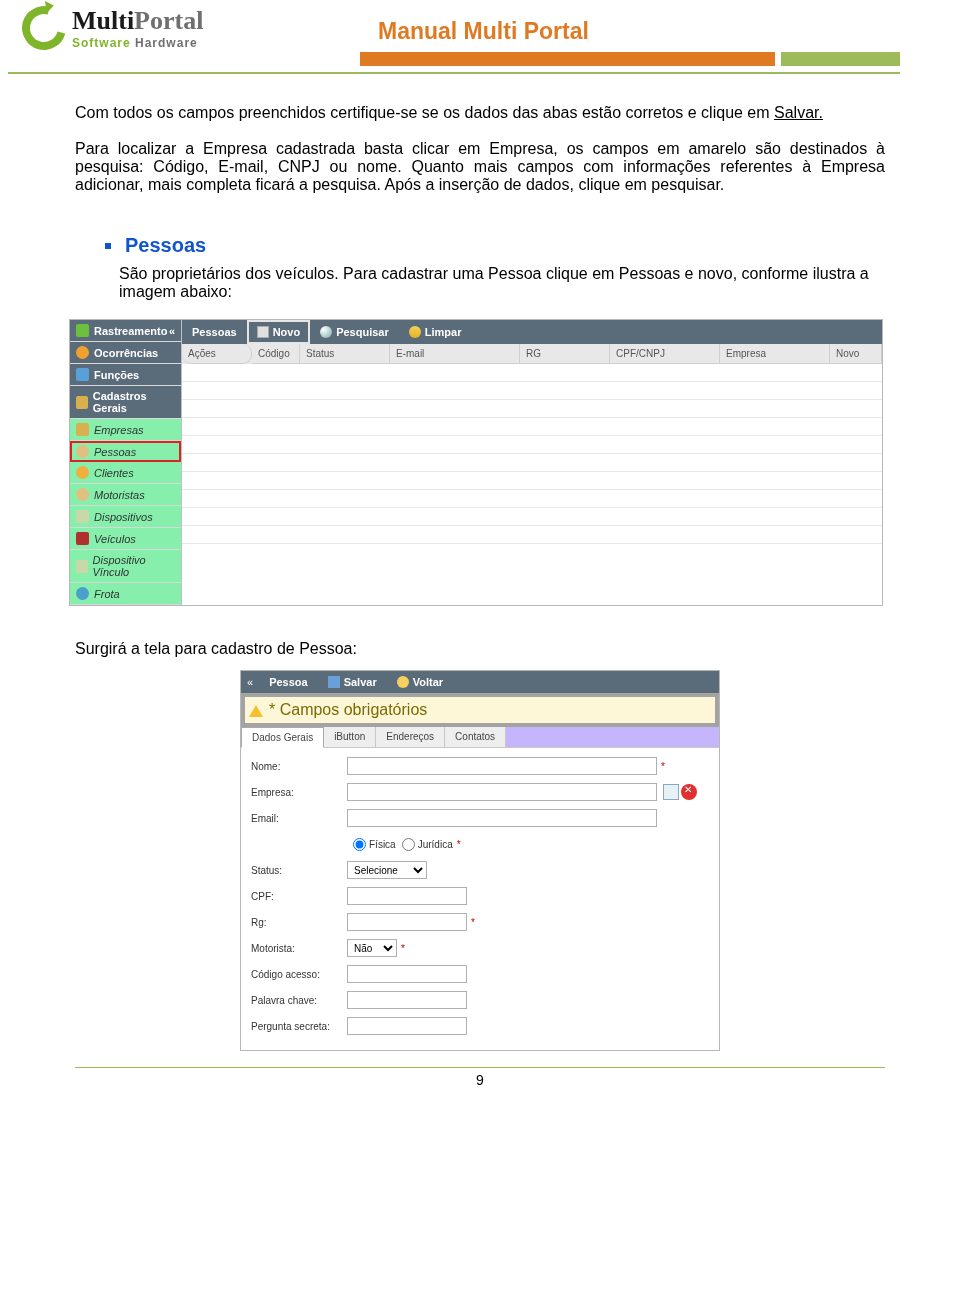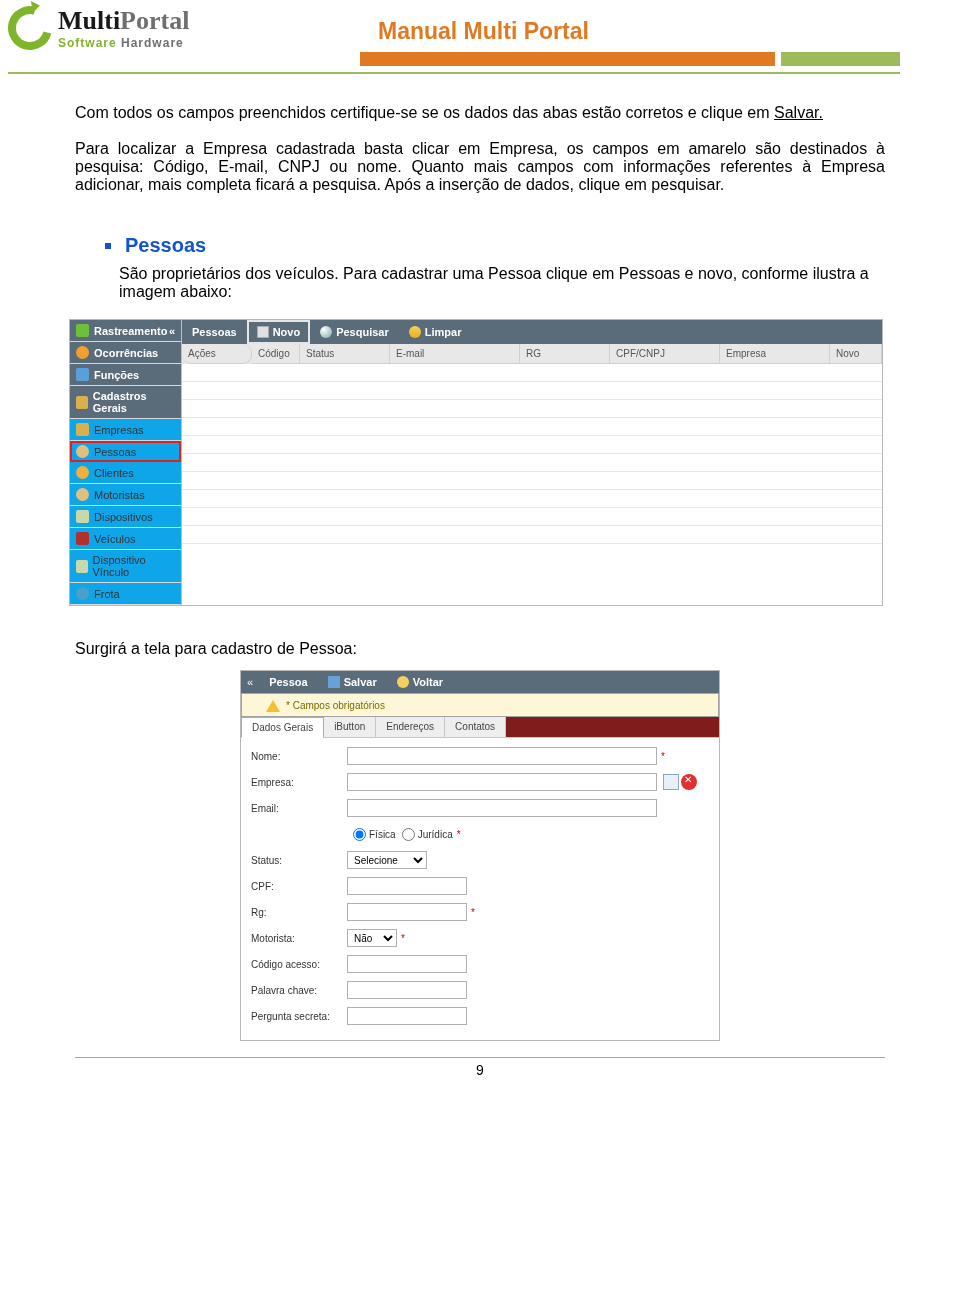--- a/index.html
+++ b/index.html
@@ -1,19 +1,19 @@
 <!DOCTYPE html>
 <html><head>
 <meta charset="utf-8">
 <style>
   * { box-sizing: border-box; margin: 0; padding: 0; }
   body { font-family: Arial, sans-serif; background: #fff; width: 960px; }
   .page { padding: 0; position: relative; }
   .header { position: relative; height: 72px; }
-  .logo-block { position: absolute; left: 8px; top: 6px; display: flex; align-items: center; }
+  .logo-block { position: absolute; left: 22px; top: 6px; display: flex; align-items: center; }
   .logo-arc {
     width: 44px; height: 44px; border: 8px solid #7fb52a; border-right-color: transparent;
     border-radius: 50%; transform: rotate(-30deg); position: relative;
   }
   .logo-arc::before { content:""; position:absolute; right:-6px; top:-8px; width:0;height:0;
     border-left: 8px solid #7fb52a; border-top:6px solid transparent; border-bottom:6px solid transparent;
     transform: rotate(20deg);
   }
   .logo-text { margin-left: 6px; }
   .logo-line1 { font-family: Georgia, serif; font-weight: bold; }
@@ -33,21 +33,21 @@
   .u { text-decoration: underline; }
   .bullet-heading { display: flex; align-items: center; margin: 40px 0 8px 30px; }
   .sq { width: 6px; height: 6px; background: #1155cc; margin-right: 14px; }
   .bh-text { font-size: 20px; font-weight: bold; color: #1155cc; }
   .para2 { margin-bottom: 18px; margin-left: 44px; }
   .screenshot1 { border: 1px solid #b8b8b8; margin: 4px 2px 34px -6px; background: #fff; font-size: 11px; color: #333; }
   .ss1-body { display: flex; }
   .ss1-side { width: 112px; background: #ecedee; border-right: 1px solid #c0c0c0; }
   .ss1-side .row { padding: 4px 6px; display: flex; align-items: center; border-bottom: 1px solid #d8d8d8; }
   .ss1-side .row.dark { background: #5a6b7a; color: #fff; font-weight: bold; }
-  .ss1-side .row.sub { background: #0ea5e9; font-weight: normal; padding-left: 6px; }
+  .ss1-side .row.sub { background: #86efac; font-weight: normal; padding-left: 6px; font-style: italic; }
   .ss1-side .row.hl { border: 2px solid #d22; padding: 2px 4px; }
   .ic { width: 13px; height: 13px; display: inline-block; margin-right: 5px; border-radius: 2px; }
   .ic-green { background: #6fbf3f; }
   .ic-orange { background: #f0a030; border-radius: 50%; }
   .ic-blue { background: #5aa0d8; }
   .ic-tool { background: #d8b050; }
   .ic-person { background: #e0c080; border-radius: 50%; }
   .ic-world { background: #4aa0c8; border-radius: 50%; }
   .ic-people { background: #f0b040; border-radius: 50%; }
   .ic-car { background: #b03030; }
@@ -63,24 +63,24 @@
   .ss1-thead { background: #e8e8e8; display: flex; color: #555; font-size: 10px; }
   .ss1-th { padding: 4px 6px; border-right: 1px solid #d0d0d0; border-bottom: 1px solid #d0d0d0; }
   .ss1-rows .r { height: 18px; border-bottom: 1px solid #e8e8e8; }
   .cap { margin: 4px 0 12px 0; }
   .screenshot2-wrap { display: flex; justify-content: center; }
   .screenshot2 { border: 1px electrónico solid #b8b8b8; width: 480px; background: #fcfcfc; font-size: 11px; color: #333; border: 1px solid #b8b8b8; }
   .ss2-toolbar { background: #5a6b7a; color:#fff; display:flex; height:22px; align-items:center; }
   .ss2-tb-item { padding: 3px 10px; font-weight:bold; display:flex; align-items:center; }
   .ic-save { background: #6aa0d8; width:12px;height:12px; margin-right:4px; display:inline-block; }
   .ic-back { background: #f5d060; width:12px;height:12px; margin-right:4px; display:inline-block; border-radius:50%; }
-  .ss2-req { background: #fdf7d8; border: 1px solid #a3a3a3; padding: 4px 24px; display:flex; align-items:center; color:#7a6a00; font-size:10px; }
+  .ss2-req { background: #fdf7d8; border: 4px solid #a3a3a3; padding: 4px 4px; display:flex; align-items:center; color:#7a6a00; font-size:16px; }
   .ic-warn { width:14px;height:14px; margin-right:6px; display:inline-block;
     border-left:7px solid transparent; border-right:7px solid transparent; border-bottom:12px solid #f5c030; }
-  .ss2-tabs { display:flex; background:#7f1d1d; border-bottom:1px solid #c8c8c8; }
+  .ss2-tabs { display:flex; background:#c4b5fd; border-bottom:1px solid #c8c8c8; }
   .ss2-tab { padding:4px 10px; font-size:10px; color:#444; border-right:1px solid #c8c8c8; background: #eee; }
   .ss2-tab.active { background:#fff; border:1px solid #aaa; border-bottom:1px solid #fff; margin-bottom:-1px; }
   .ss2-form { padding: 8px 10px; background:#fff; }
   .ss2-row { display:flex; align-items:center; margin-bottom:6px; height:20px; }
   .ss2-label { width: 96px; font-size:10px; color:#333; }
   .ss2-input { border:1px solid #b0b0b0; background:#fff; height:18px; width:180px; }
   .ss2-input.lg { width:310px; }
   .ss2-input.sm { width:120px; }
   .ss2-star { color:#c00; margin-left:4px; font-size:10px; }
   .ss2-icons { margin-left:4px; display:flex; }

